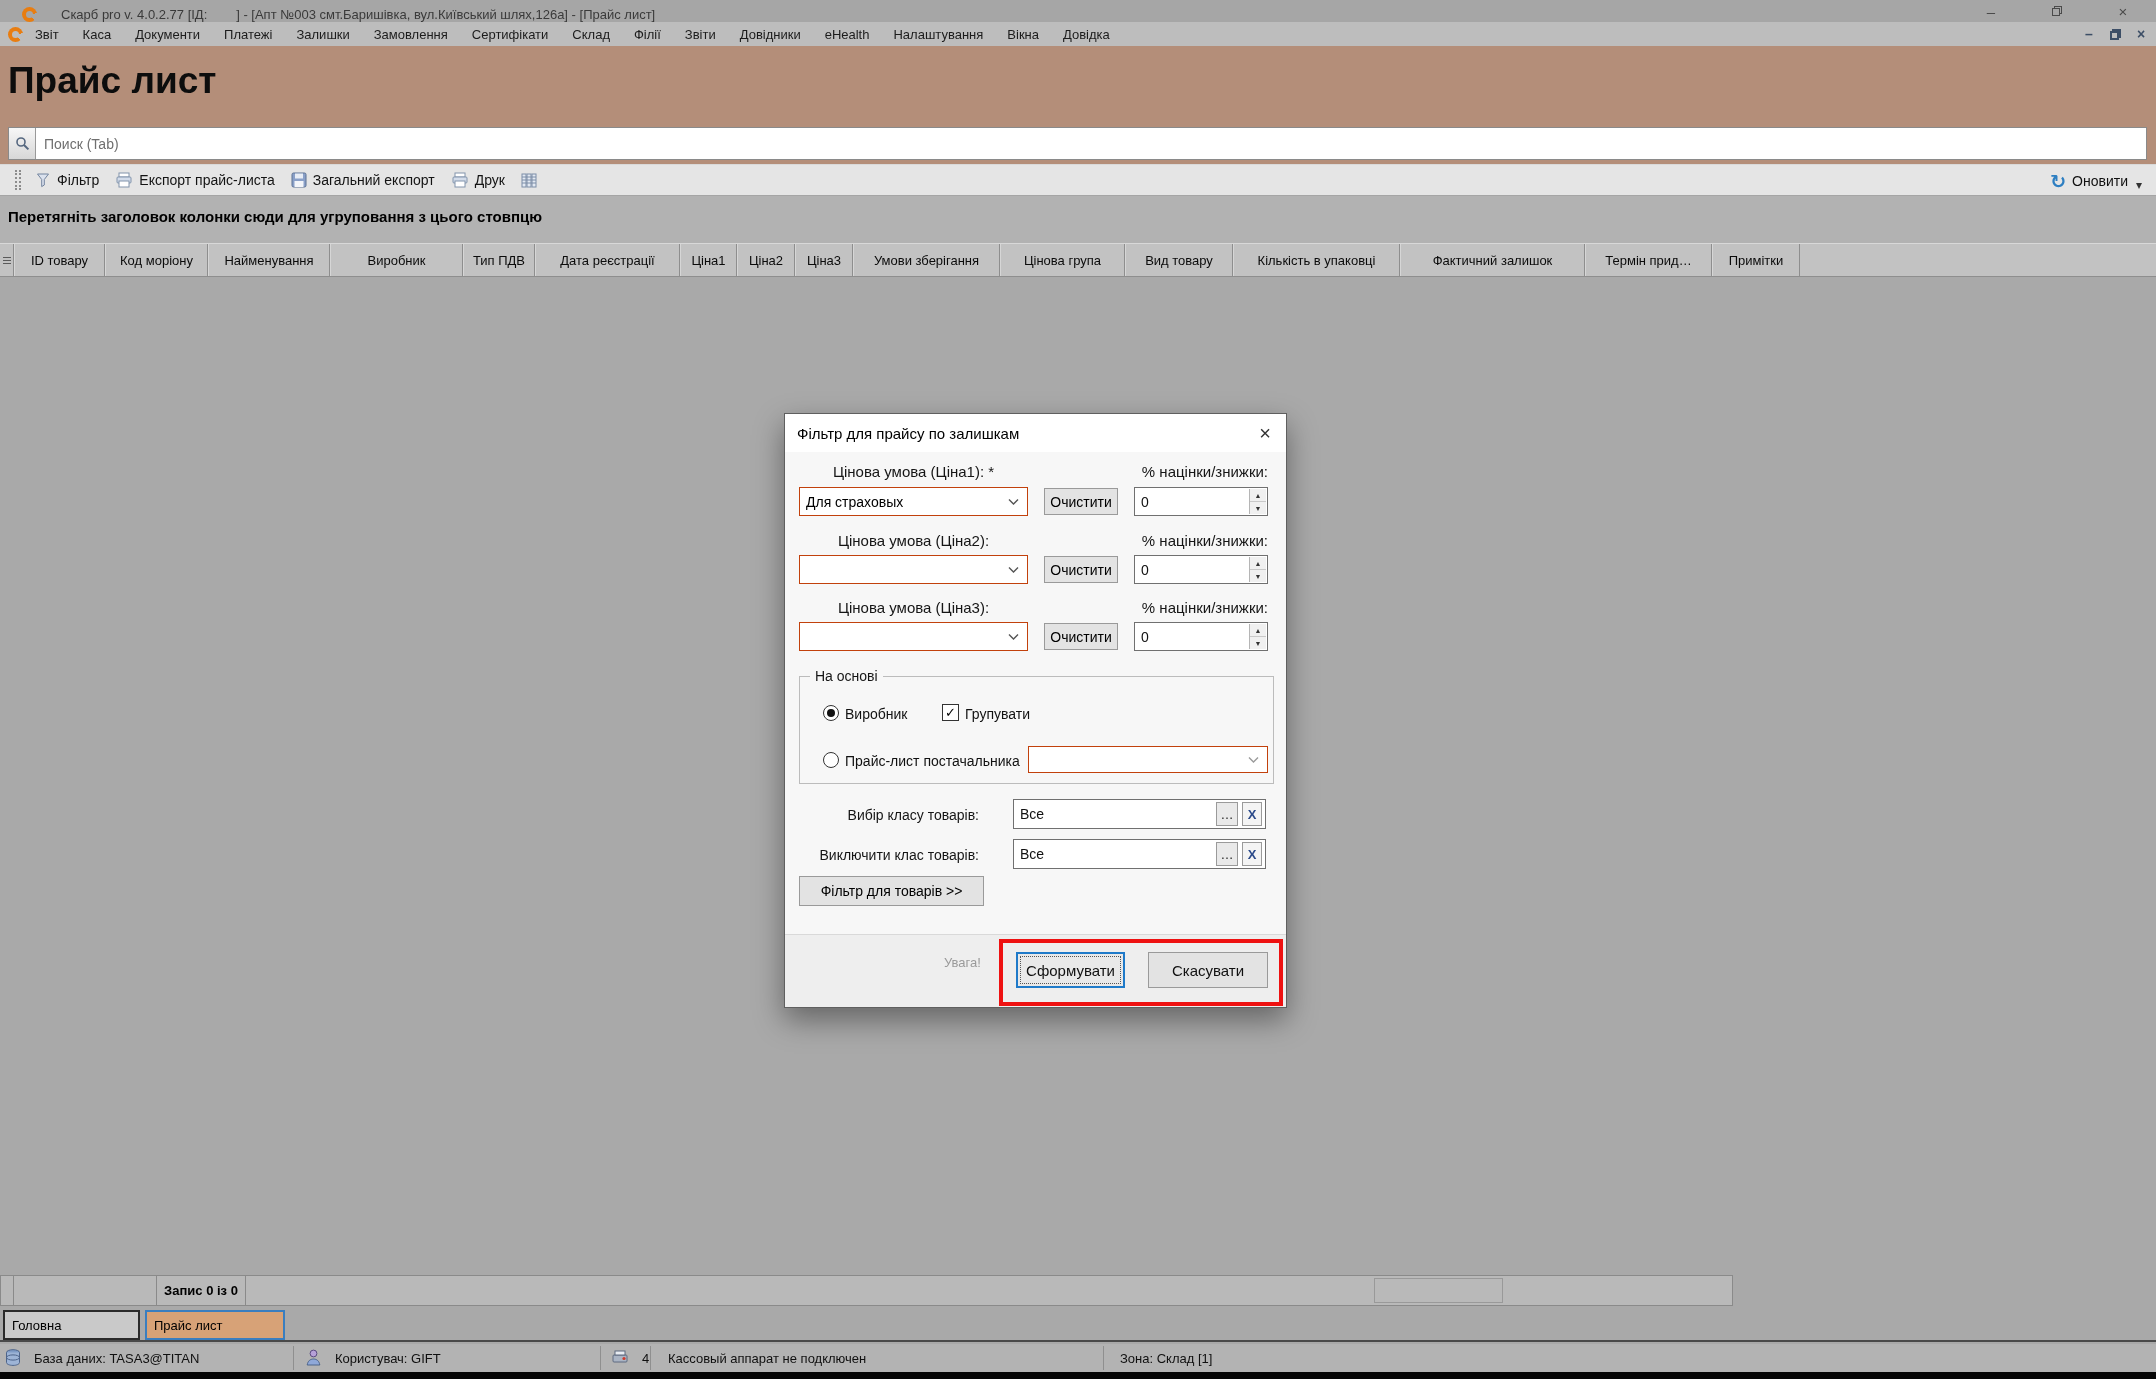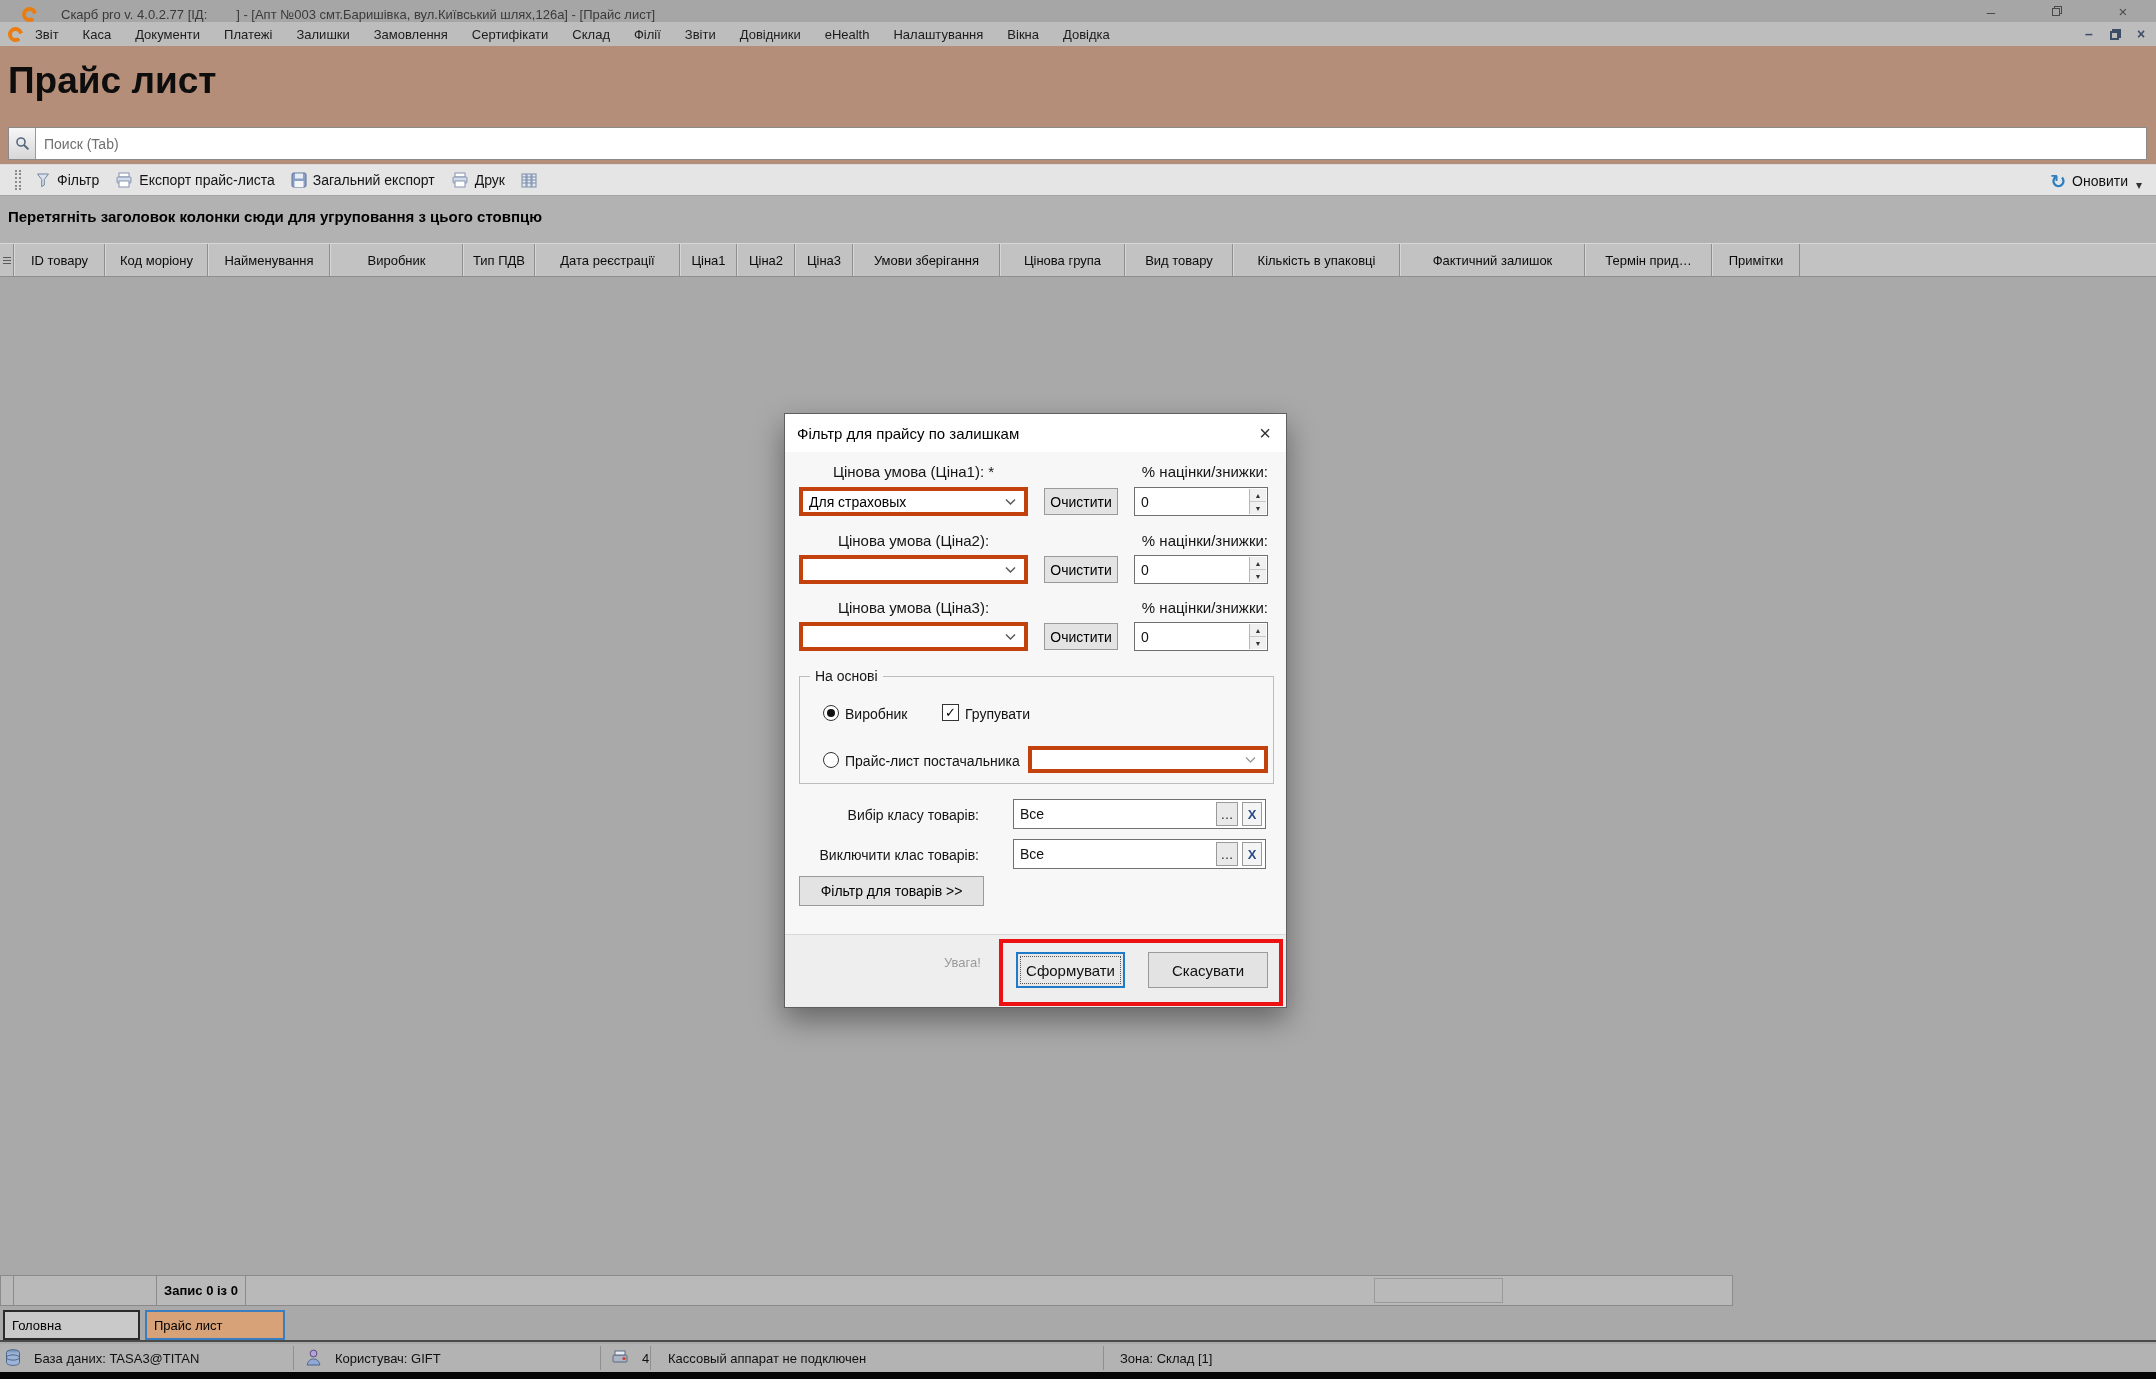--- a/index.html
+++ b/index.html
@@ -52,21 +52,21 @@
   .gh-grip{width:14px;border-right:1px solid #8e8e8e;display:flex;flex-direction:column;justify-content:center;gap:2px;padding-left:3px;}
   .gh-grip i{display:block;width:8px;height:1px;background:#5a5a5a;}
   .gh-cell{border-right:1px solid #8e8e8e;border-left:1px solid #d6d6d6;font-size:13px;color:#0b0b0b;display:flex;align-items:center;justify-content:center;overflow:hidden;white-space:nowrap;}
   
   .grid-body{position:absolute;left:0;top:277px;width:2156px;height:998px;background:#a9a9a9;}
   
   .dialog{position:absolute;left:784px;top:413px;width:503px;height:595px;background:#f7f7f7;border:1px solid #5f5f5f;box-shadow:0 12px 28px rgba(0,0,0,0.40);}
   .dlg-title{position:absolute;left:0;top:0;width:100%;height:38px;background:#ffffff;display:flex;align-items:center;padding-left:12px;font-size:15px;color:#000;}
   .dlg-close{position:absolute;right:6px;top:4px;width:30px;height:30px;display:flex;align-items:center;justify-content:center;font-size:20px;color:#333;font-weight:normal;}
   .dlg-label{position:absolute;font-size:15px;color:#151515;height:18px;line-height:18px;}
-  .combo{position:absolute;background:#fff;border:4px solid #c2410c;font-size:14px;color:#000;display:flex;align-items:center;padding-left:6px;}
+  .combo{position:absolute;background:#fff;border:1px solid #c2410c;font-size:14px;color:#000;display:flex;align-items:center;padding-left:6px;}
   .combo .chev{position:absolute;right:8px;top:50%;transform:translateY(-50%);}
   .dlg-btn{position:absolute;background:#e3e3e3;border:1px solid #9a9a9a;font-size:14px;color:#000;display:flex;align-items:center;justify-content:center;}
   .spinner{position:absolute;background:#fff;border:1px solid #707070;font-size:14px;display:flex;align-items:center;padding-left:6px;}
   .spin-btns{position:absolute;right:1px;top:1px;bottom:1px;width:17px;display:flex;flex-direction:column;border-left:1px solid #b5b5b5;}
   .spin-btns span{flex:1;display:flex;align-items:center;justify-content:center;font-size:7px;color:#333;background:#f0f0f0;}
   .spin-btns span:first-child{border-bottom:1px solid #c9c9c9;}
   .groupbox{position:absolute;left:14px;top:262px;width:475px;height:108px;border:1px solid #bcbcbc;}
   .groupbox .legend{position:absolute;left:10px;top:-9px;background:#f7f7f7;padding:0 5px;font-size:14px;color:#151515;}
   .radio{position:absolute;width:16px;height:16px;border:1px solid #333;border-radius:50%;background:#fff;}
   .radio.checked::after{content:"";position:absolute;inset:3px;border-radius:50%;background:#111;}

